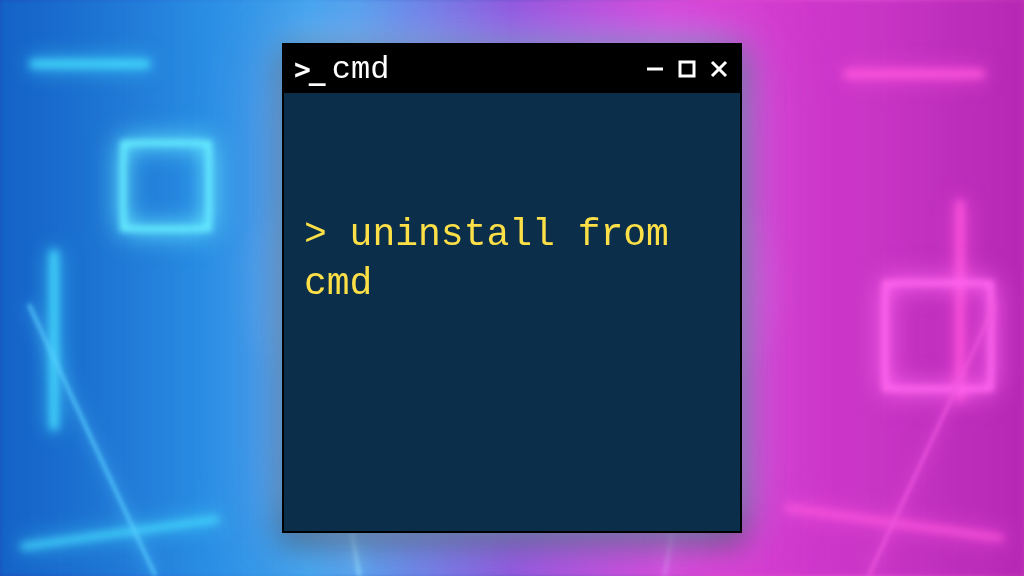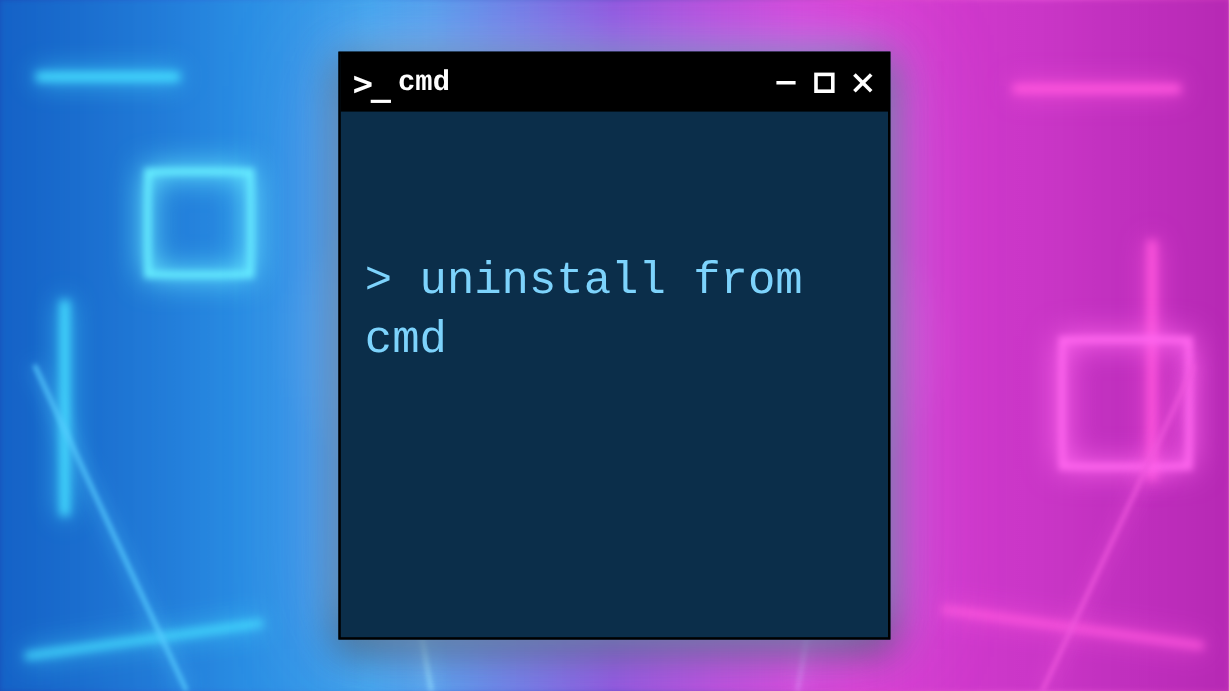--- a/index.html
+++ b/index.html
@@ -157,22 +157,22 @@
     }
     
     .prompt-icon {
       font-size: 28px;
       font-weight: bold;
       font-family: 'Consolas', monospace;
       letter-spacing: -2px;
     }
     
     .title-text {
-      font-size: 24px;
-      font-weight: bold;
+      font-size: 32px;
+      font-weight: normal;
       font-family: 'Consolas', 'Courier New', monospace;
     }
     
     .window-controls {
       display: flex;
       gap: 10px;
       align-items: center;
     }
     
     .win-btn {
@@ -182,21 +182,21 @@
       align-items: center;
       justify-content: center;
       cursor: pointer;
       color: #fff;
     }
     
     .win-btn svg { display: block; }
     
     .terminal-body {
       padding: 18px 20px;
-      color: #7dd3fc;
+      color: #fde047;
       font-size: 38px;
       line-height: 1.3;
       font-family: 'Consolas', 'Courier New', monospace;
       white-space: pre-wrap;
       word-break: break-word;
     }
     
     .terminal-line {
       display: block;
     }

